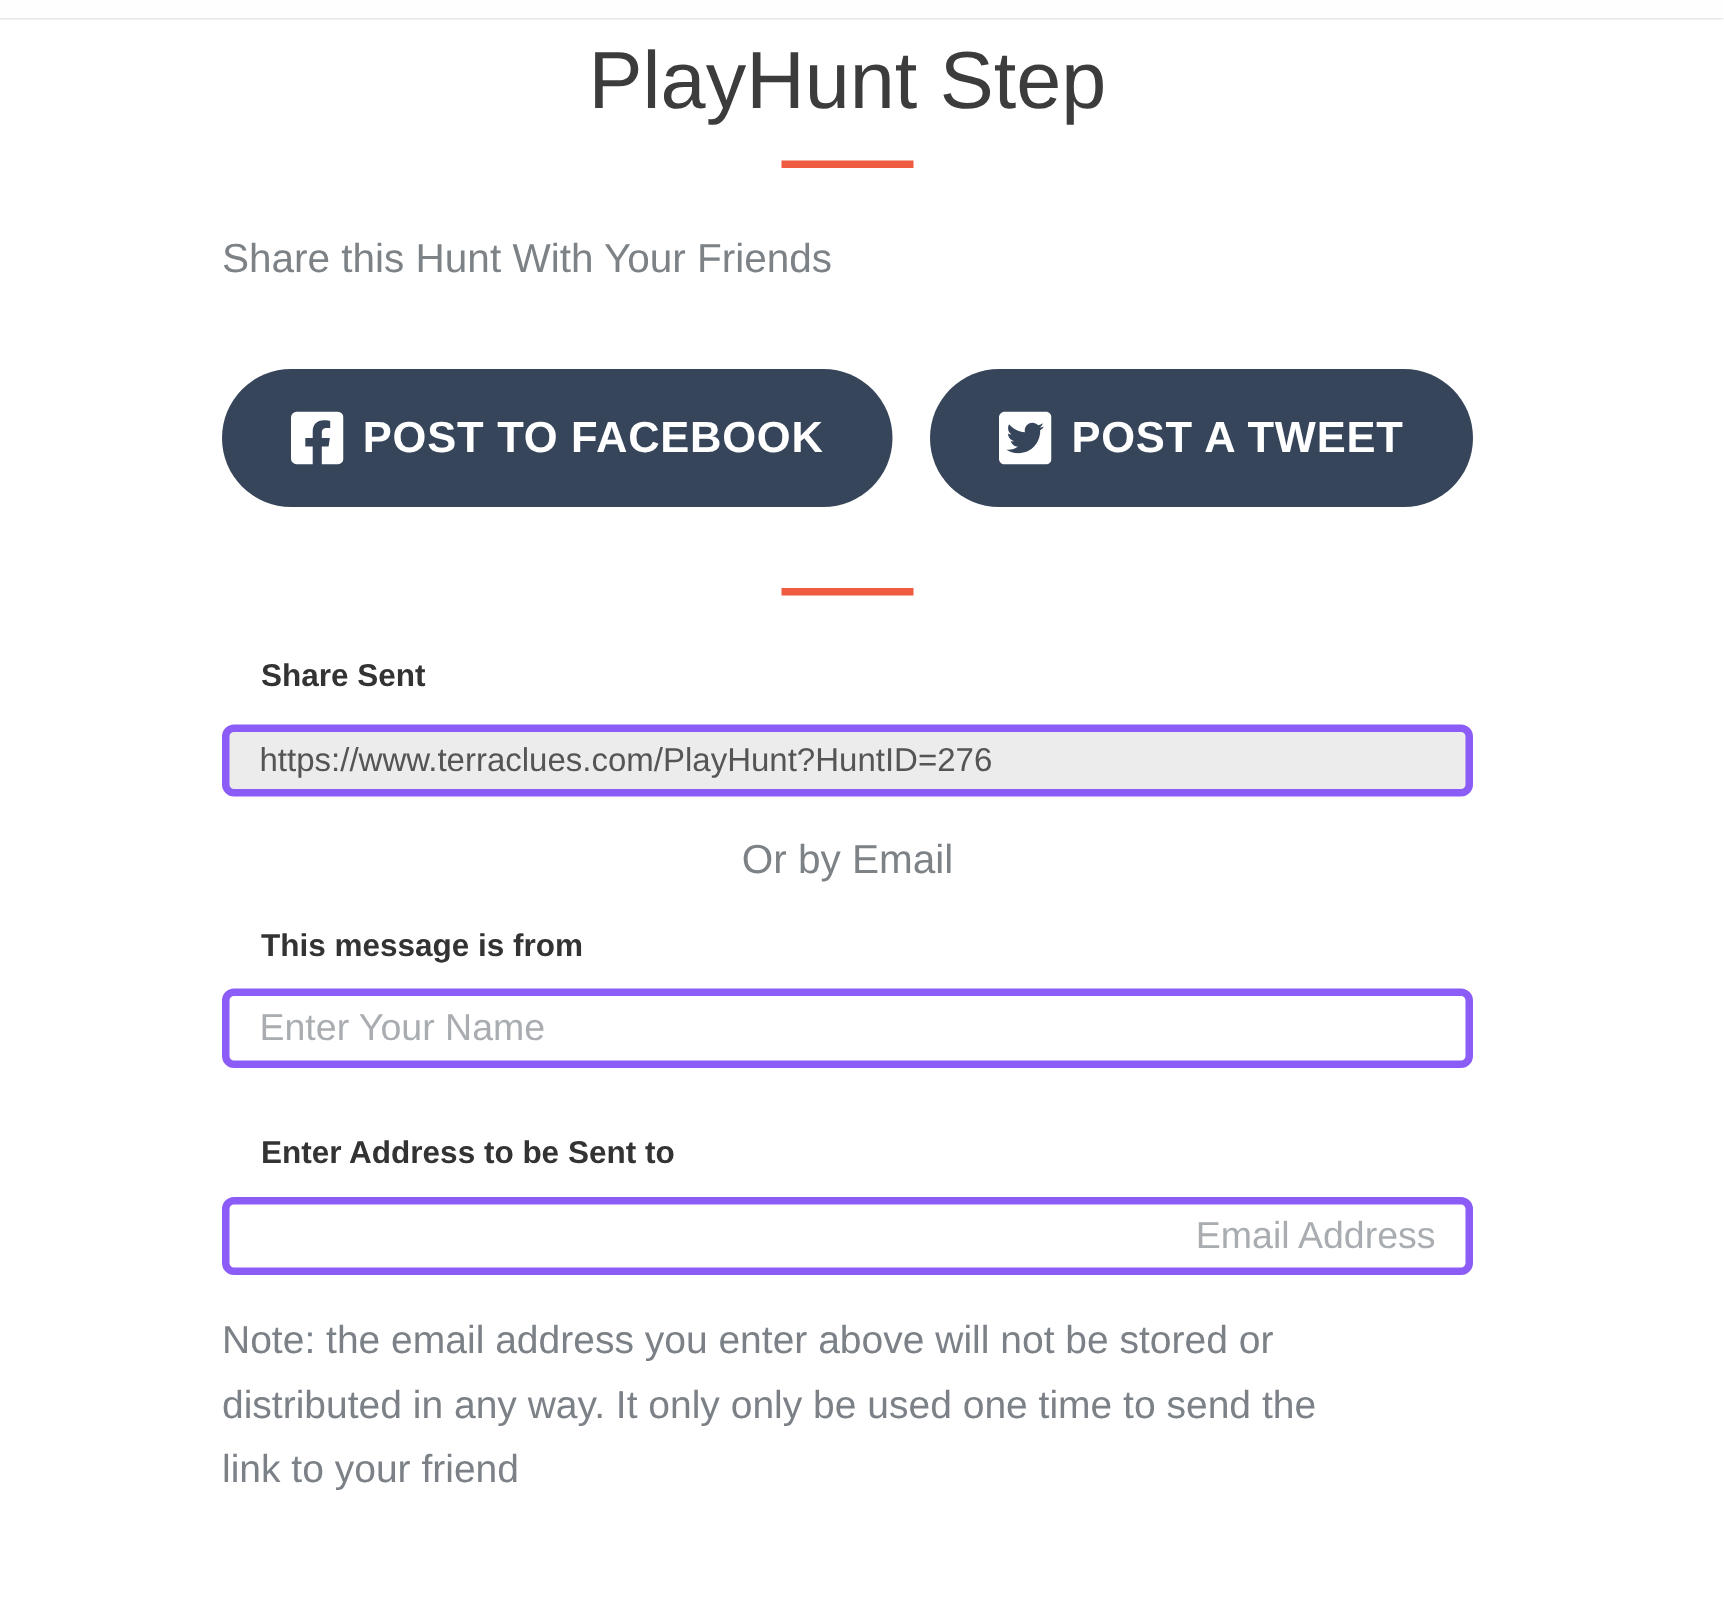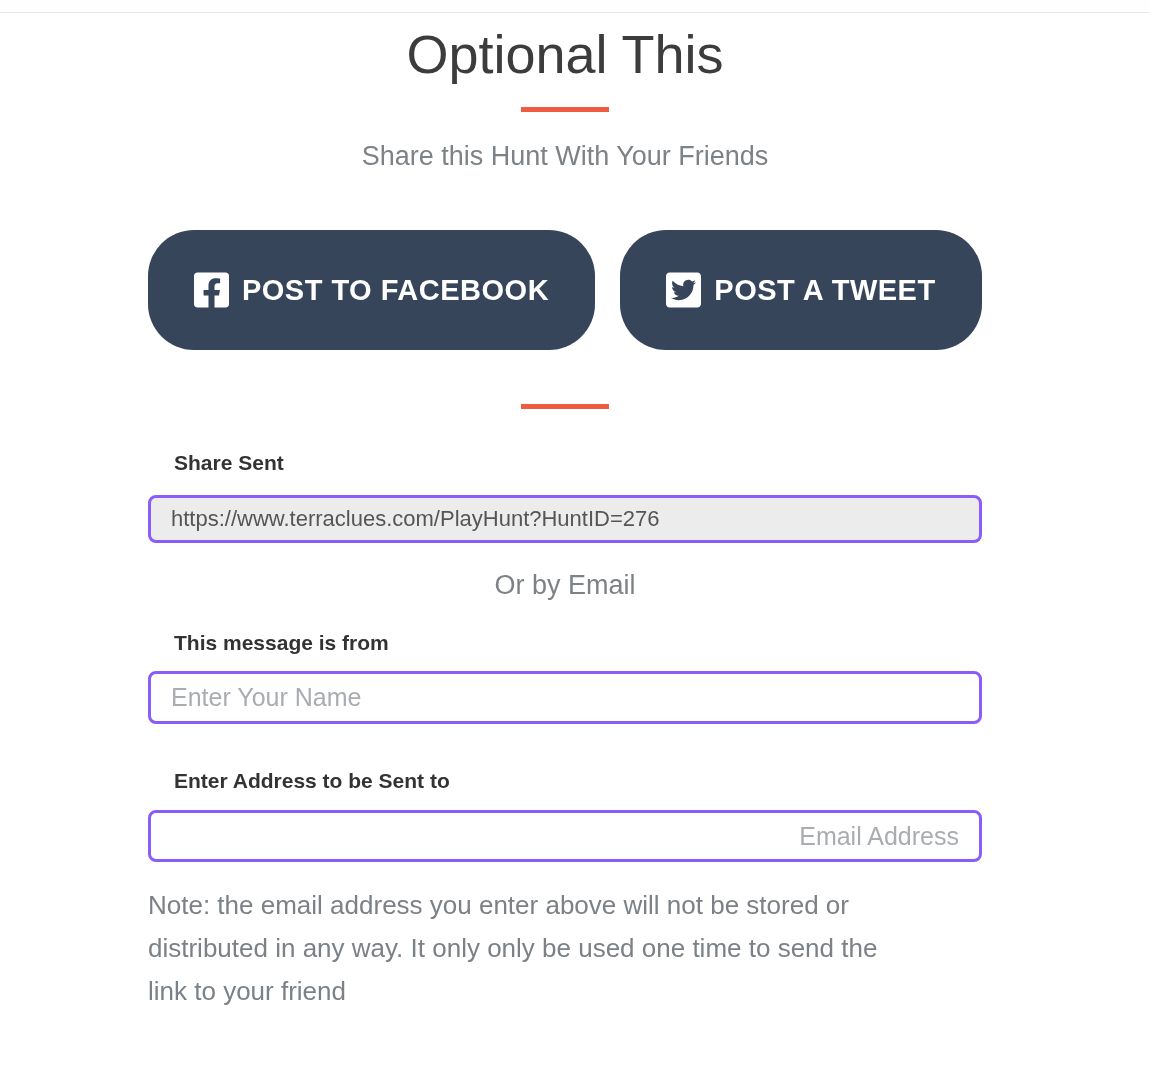--- a/index.html
+++ b/index.html
@@ -31,36 +31,36 @@
   }
 
   .accent-divider {
     width: 88px;
     height: 5px;
     margin: 20px auto 0 auto;
     background: #ef5b40;
   }
 
   .subtitle {
-    margin-top: 28px;
+    margin-top: 44px;
     font-size: 27px;
     line-height: 32px;
     color: #7d8287;
-    text-align: center;
+    text-align: left;
     font-weight: 400;
   }
 
   .button-row {
     margin-top: 58px;
     display: flex;
     gap: 25px;
   }
 
   .share-btn {
-    height: 120px;
+    height: 92px;
     border: none;
     border-radius: 46px;
     background: #36455a;
     color: #ffffff;
     font-family: "Liberation Sans", sans-serif;
     font-weight: 700;
     font-size: 29px;
     letter-spacing: 0.5px;
     display: flex;
     align-items: center;
@@ -84,21 +84,21 @@
     font-weight: 700;
     color: #333333;
   }
 
   .text-input {
     display: block;
     width: 834px;
     height: 50px;
     margin-top: 20px;
     padding: 16px 20px;
-    border: 3px solid #8b5cf6;
+    border: 5px solid #8b5cf6;
     border-radius: 8px;
     background: #ffffff;
     font-family: "Liberation Sans", sans-serif;
     font-size: 25px;
     color: #555555;
   }
   .text-input::placeholder { color: #a9adb1; opacity: 1; }
 
   .share-url-input {
     height: 48px;
@@ -128,21 +128,21 @@
     white-space: pre-line;
   }
 </style>
 </head>
 <body>
 
 <div class="top-rule"></div>
 
 <div class="container">
 
-  <h1 class="page-title">Optional This</h1>
+  <h1 class="page-title">PlayHunt Step</h1>
 
   <div class="accent-divider"></div>
 
   <div class="subtitle">Share this Hunt With Your Friends</div>
 
   <div class="button-row">
 
     <button class="share-btn btn-facebook">
       <span class="icon">
         <svg width="35" height="40" viewBox="0 0 448 512" aria-hidden="true">

